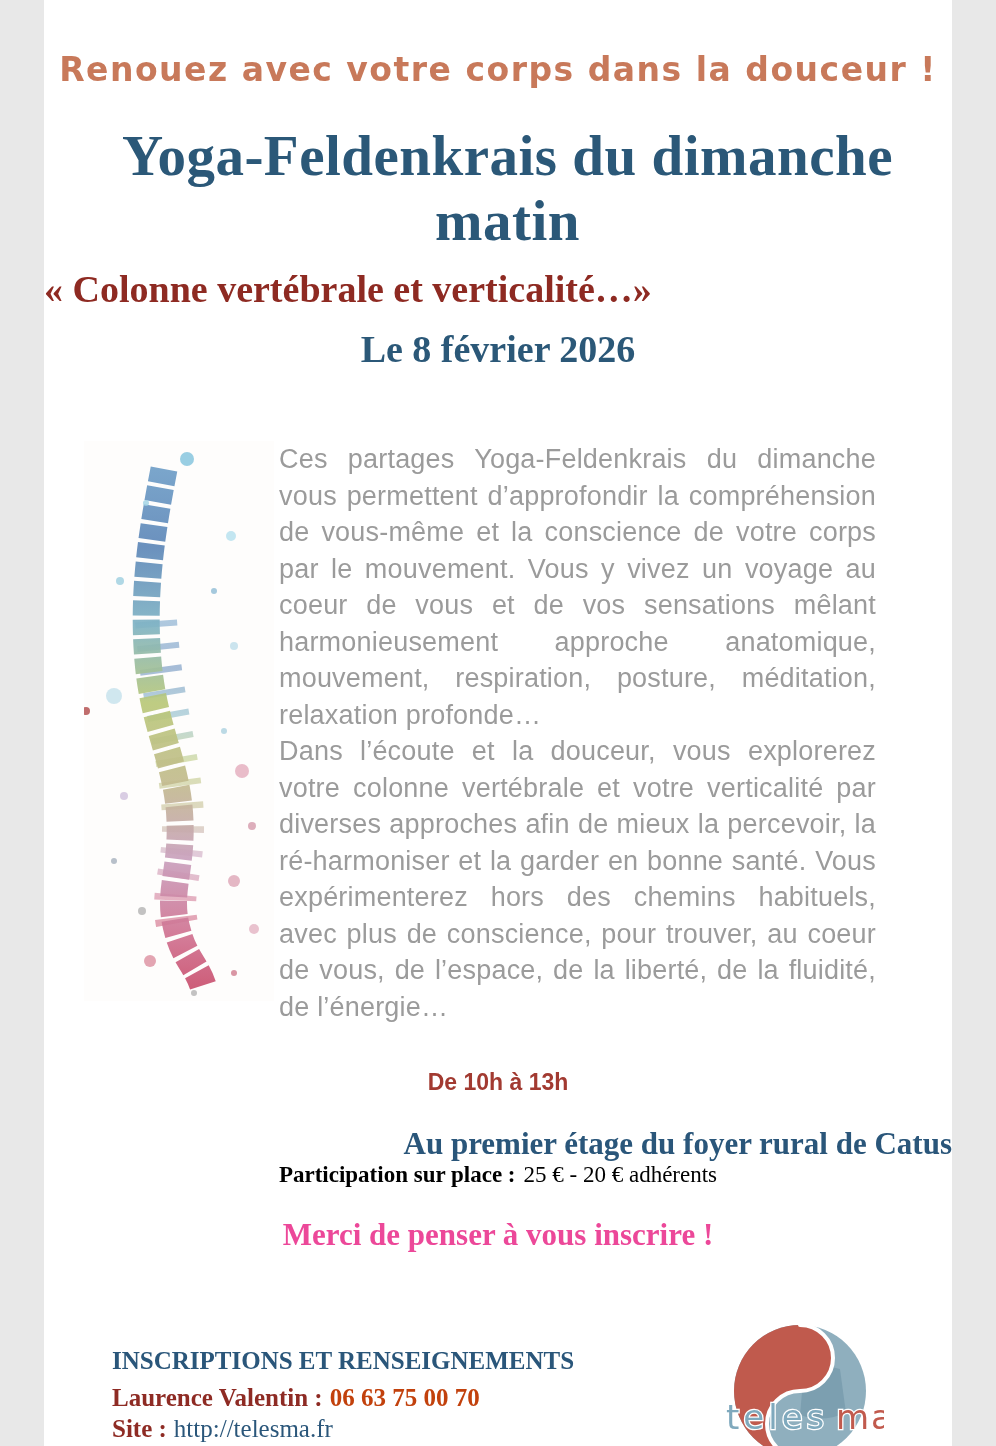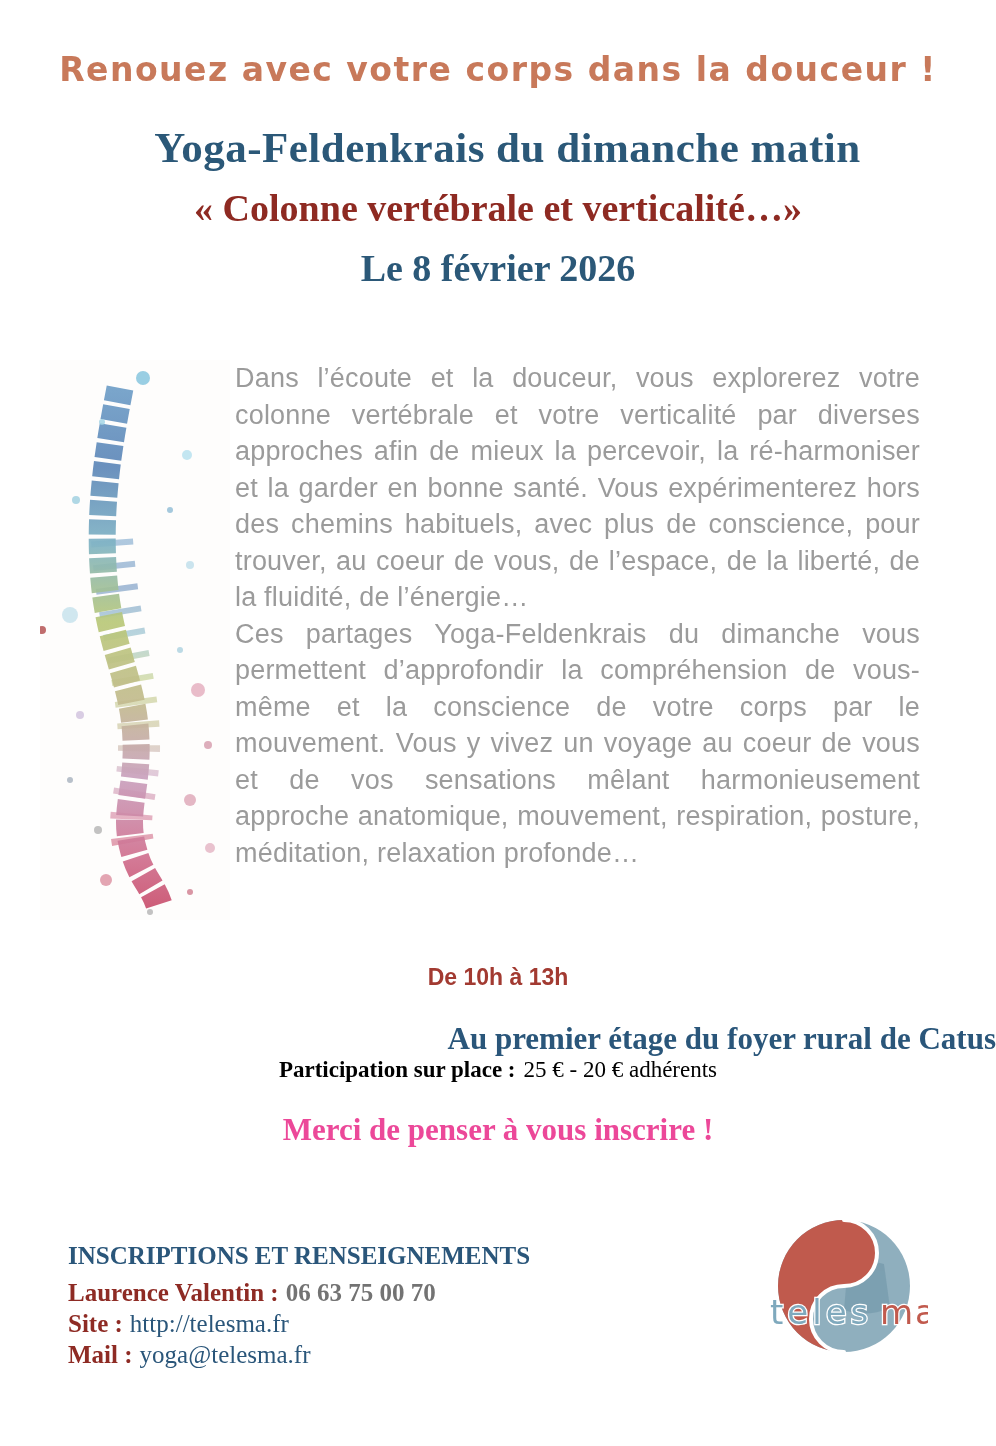--- a/index.html
+++ b/index.html
@@ -1,32 +1,32 @@
 <!DOCTYPE html>
 <html><head>
 <meta charset="utf-8">
 <style>
   html,body{margin:0;padding:0;background:#e8e8e8;}
   .page{
-    width:996px;height:1446px;background:#ffffff;margin:0 auto;
+    width:908px;height:1446px;background:#ffffff;margin:0 auto;
     position:relative;overflow:hidden;
     font-family:"Liberation Serif",serif;
   }
   
   .tagline{
     margin:50px 0 0 0;text-align:center;
     font-family:"DejaVu Sans",sans-serif;font-weight:700;
     font-size:33px;letter-spacing:1.5px;color:#c8795a;
   }
   .title{
     margin-top:34px;text-align:center;font-weight:700;
-    font-size:43px;color:#2b5878;letter-spacing:0.5px;padding-left:19px;
+    font-size:57px;color:#2b5878;letter-spacing:0.5px;padding-left:19px;
   }
   .subtitle{
-    margin-top:14px;text-align:center;font-weight:700;
+    margin-top:14px;text-align:left;font-weight:700;
     font-size:38px;color:#8e2a22;
   }
   .event-date{
     margin-top:16px;text-align:center;font-weight:700;
     font-size:38px;color:#2b5878;
   }
   
   .content-row{
     display:flex;margin:70px 76px 0 40px;align-items:flex-start;
   }
@@ -58,21 +58,21 @@
     font-size:31px;color:#ec4899;
   }
   
   .footer{
     display:flex;justify-content:space-between;align-items:flex-end;
     margin:76px 68px 0 68px;
   }
   .contact{font-size:25px;line-height:31px;}
   .contact-heading{font-weight:700;color:#2a567a;margin-bottom:6px;}
   .c-label{font-weight:700;color:#8e2b24;margin-right:7px;}
-  .c-strong{font-weight:700;color:#737373;}
+  .c-strong{font-weight:700;color:#c2410c;}
   .c-plain{color:#2a567a;text-decoration:none;}
   .logo-box{width:160px;margin-top:-8px;}
 </style>
 </head>
 <body>
 
 <div class="page">
 
   <div class="tagline">Renouez avec votre corps dans la douceur !</div>
   <div class="title">Yoga-Feldenkrais du dimanche matin</div>
@@ -114,22 +114,22 @@
         <circle cx="150" cy="440" r="6" fill="#d898ac" opacity="0.7"></circle>
         <circle cx="58" cy="470" r="4" fill="#888" opacity="0.5"></circle>
         <circle cx="170" cy="488" r="5" fill="#e0a8ba" opacity="0.7"></circle>
         <circle cx="66" cy="520" r="6" fill="#d77f93" opacity="0.7"></circle>
         <circle cx="150" cy="532" r="3" fill="#c9697f" opacity="0.7"></circle>
         <circle cx="110" cy="552" r="3" fill="#888" opacity="0.5"></circle>
         <circle cx="2" cy="270" r="4" fill="#b04848" opacity="0.8"></circle>
       </svg>
     </div>
     <div class="body-text">
+      <p>Ces partages Yoga-Feldenkrais du dimanche vous permettent d’approfondir la compréhension de vous-même et la conscience de votre corps par le mouvement. Vous y vivez un voyage au coeur de vous et de vos sensations mêlant harmonieusement approche anatomique, mouvement, respiration, posture, méditation, relaxation profonde…</p>
       <p>Dans l’écoute et la douceur, vous explorerez votre colonne vertébrale et votre verticalité par diverses approches afin de mieux la percevoir, la ré-harmoniser et la garder en bonne santé. Vous expérimenterez hors des chemins habituels, avec plus de conscience, pour trouver, au coeur de vous, de l’espace, de la liberté, de la fluidité, de l’énergie…</p>
-      <p>Ces partages Yoga-Feldenkrais du dimanche vous permettent d’approfondir la compréhension de vous-même et la conscience de votre corps par le mouvement. Vous y vivez un voyage au coeur de vous et de vos sensations mêlant harmonieusement approche anatomique, mouvement, respiration, posture, méditation, relaxation profonde…</p>
     </div>
   </div>
 
   <div class="time-line">De 10h à 13h</div>
   <div class="location-line">Au premier étage du foyer rural de Catus</div>
   <div class="participation-line">
     <span class="p-label">Participation sur place :</span><span>25 € - 20 € adhérents</span>
   </div>
   <div class="reminder-line">Merci de penser à vous inscrire !</div>
 

